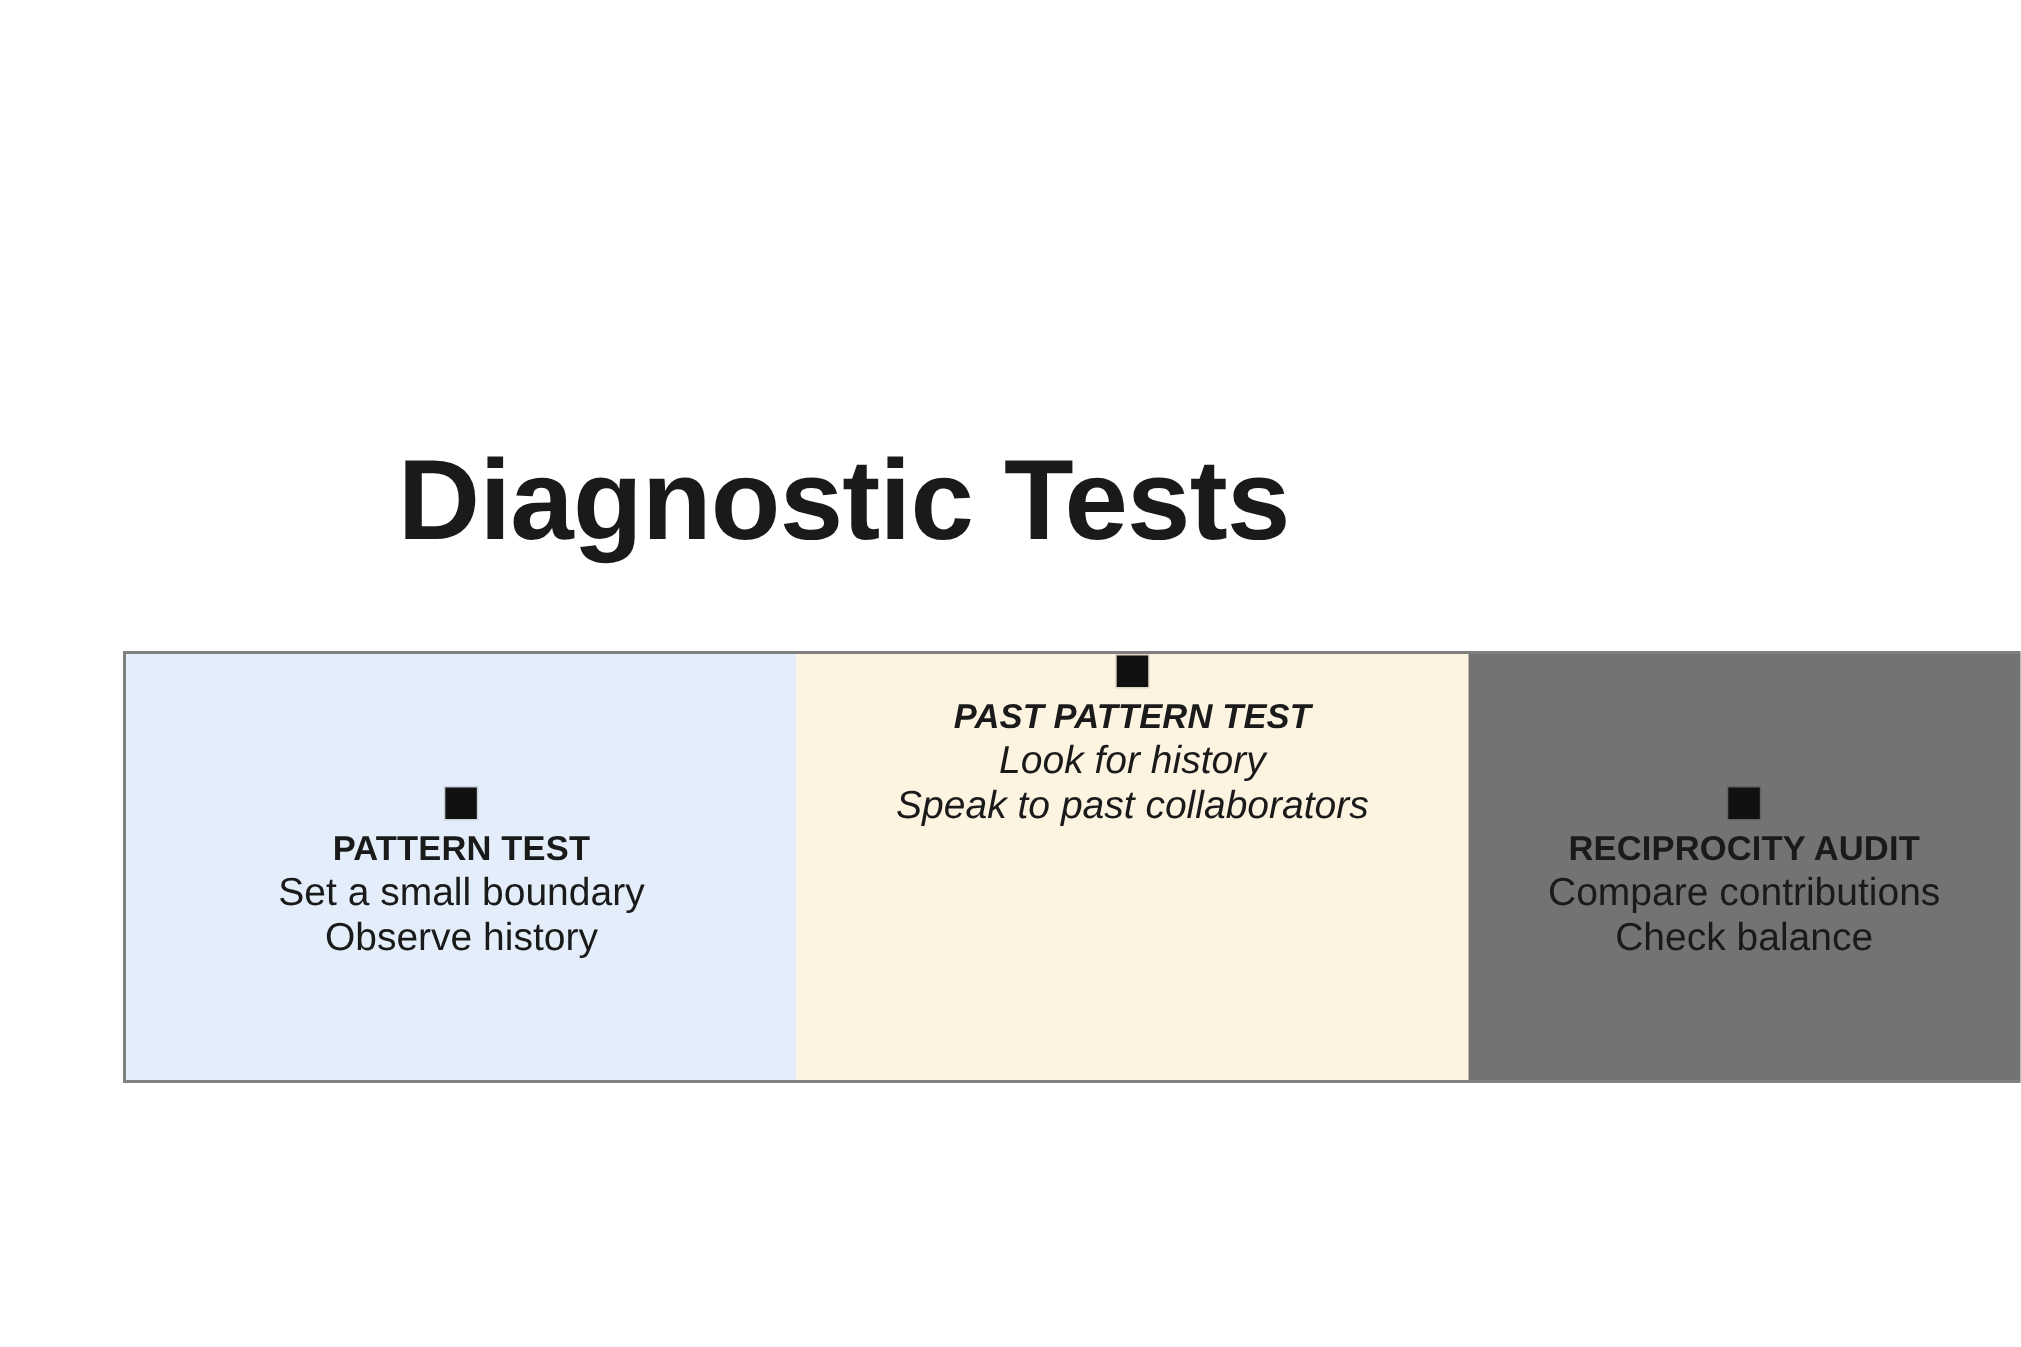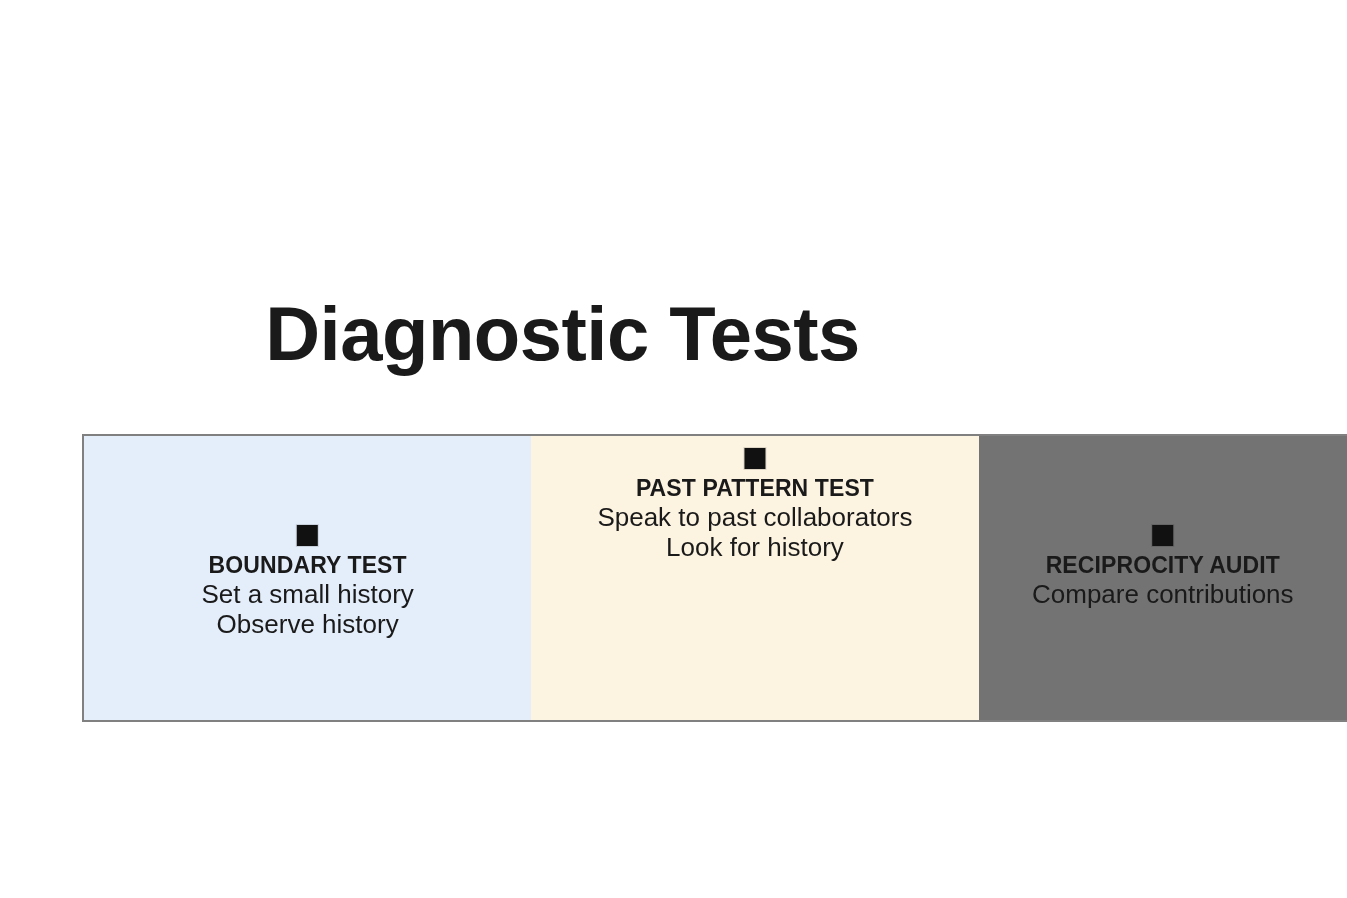--- a/index.html
+++ b/index.html
@@ -82,49 +82,50 @@
     line-height: 1.13;
   }
 
   
   #panel-boundary-test   { width: 448px; background: #e4eefb; }
   #panel-past-pattern    { width: 448px; background: #fdf3e1; }
   #panel-reciprocity     { width: 369px; background: #737373; }
 
   
   #panel-boundary-test   .panel-content { top: 89px; }
-  #panel-past-pattern    .panel-content { top:  12px; }
+  #panel-past-pattern    .panel-content { top:  1px; font-style: italic; }
   #panel-reciprocity     .panel-content { top: 89px; }
 </style>
 </head>
 <body>
 
 <div id="diagram-title">Diagnostic Tests</div>
 
 <div id="panel-band">
 
   <div class="panel" id="panel-boundary-test">
     <div class="panel-content">
       <div class="panel-icon"></div>
-      <div class="panel-title">BOUNDARY TEST</div>
-      <div class="panel-line">Set a small history</div>
+      <div class="panel-title">PATTERN TEST</div>
+      <div class="panel-line">Set a small boundary</div>
       <div class="panel-line">Observe history</div>
     </div>
   </div>
 
   <div class="panel" id="panel-past-pattern">
     <div class="panel-content">
       <div class="panel-icon"></div>
       <div class="panel-title">PAST PATTERN TEST</div>
+      <div class="panel-line">Look for history</div>
       <div class="panel-line">Speak to past collaborators</div>
-      <div class="panel-line">Look for history</div>
     </div>
   </div>
 
   <div class="panel" id="panel-reciprocity">
     <div class="panel-content">
       <div class="panel-icon"></div>
       <div class="panel-title">RECIPROCITY AUDIT</div>
       <div class="panel-line">Compare contributions</div>
+      <div class="panel-line">Check balance</div>
     </div>
   </div>
 
 </div>
 
 </body></html>

